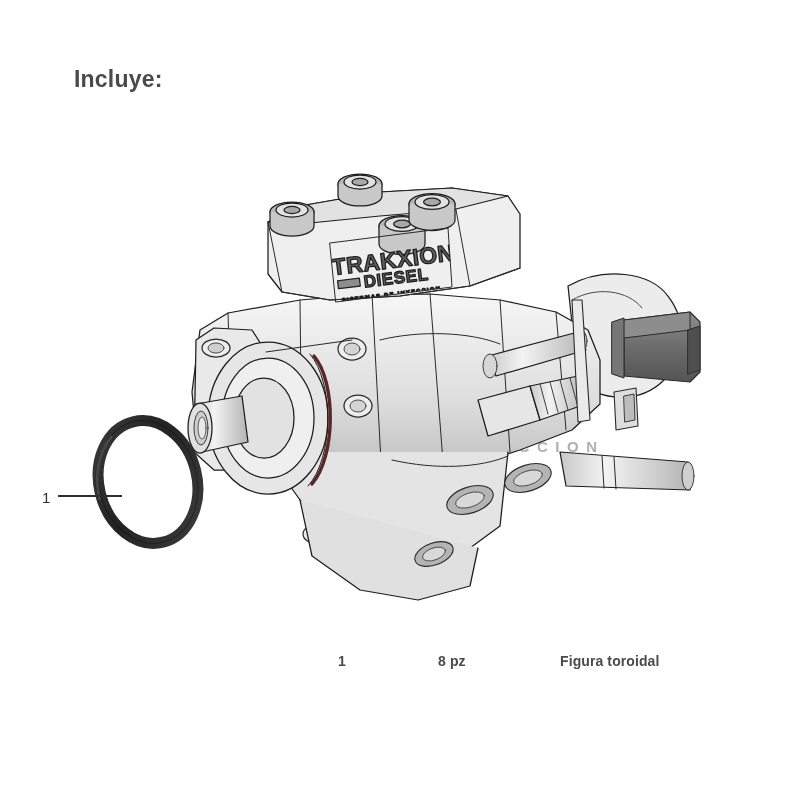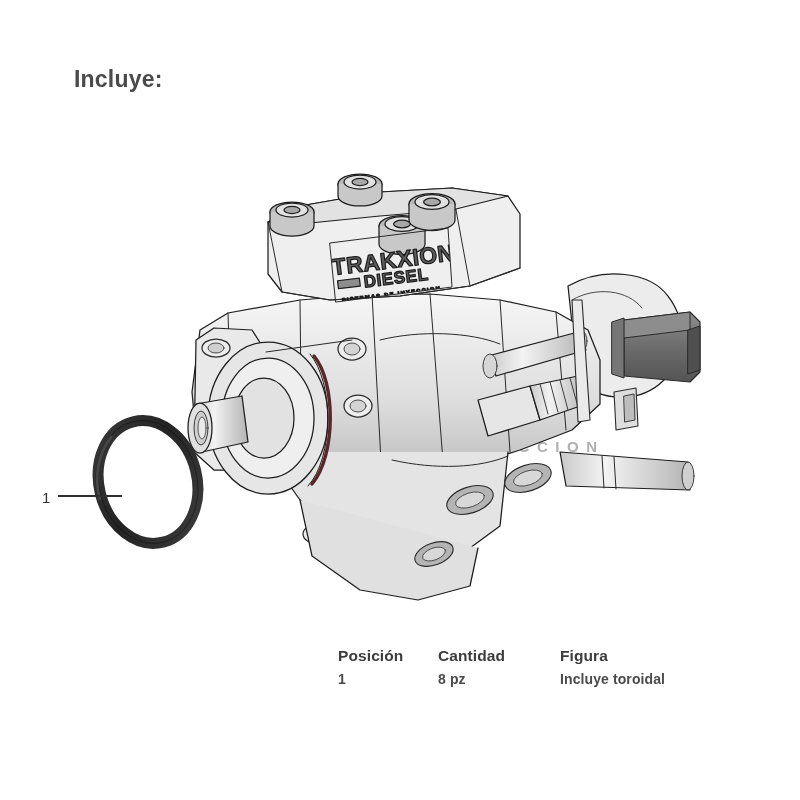--- a/index.html
+++ b/index.html
@@ -271,24 +271,19 @@
       <path d="M112 436 C98 452 94 478 100 500" fill="none" stroke="#5e5e5e" stroke-width="2.4" opacity="0.6"></path>
     </g>
 
     <line x1="58" y1="496" x2="122" y2="496" stroke="#2f2f2f" stroke-width="1.8"></line>
   </svg>
 
   <div class="callout-num">1</div>
 
   <div class="parts-table">
     <div class="row">
-      <div class="th c0">Posición</div>
-      <div class="th c1">Cantidad</div>
-      <div class="th c2">Figura</div>
-    </div>
-    <div class="row">
       <div class="td c0">1</div>
       <div class="td c1">8 pz</div>
-      <div class="td c2">Incluye toroidal</div>
+      <div class="td c2">Figura toroidal</div>
     </div>
   </div>
 
 </div>
 
 </body></html>

